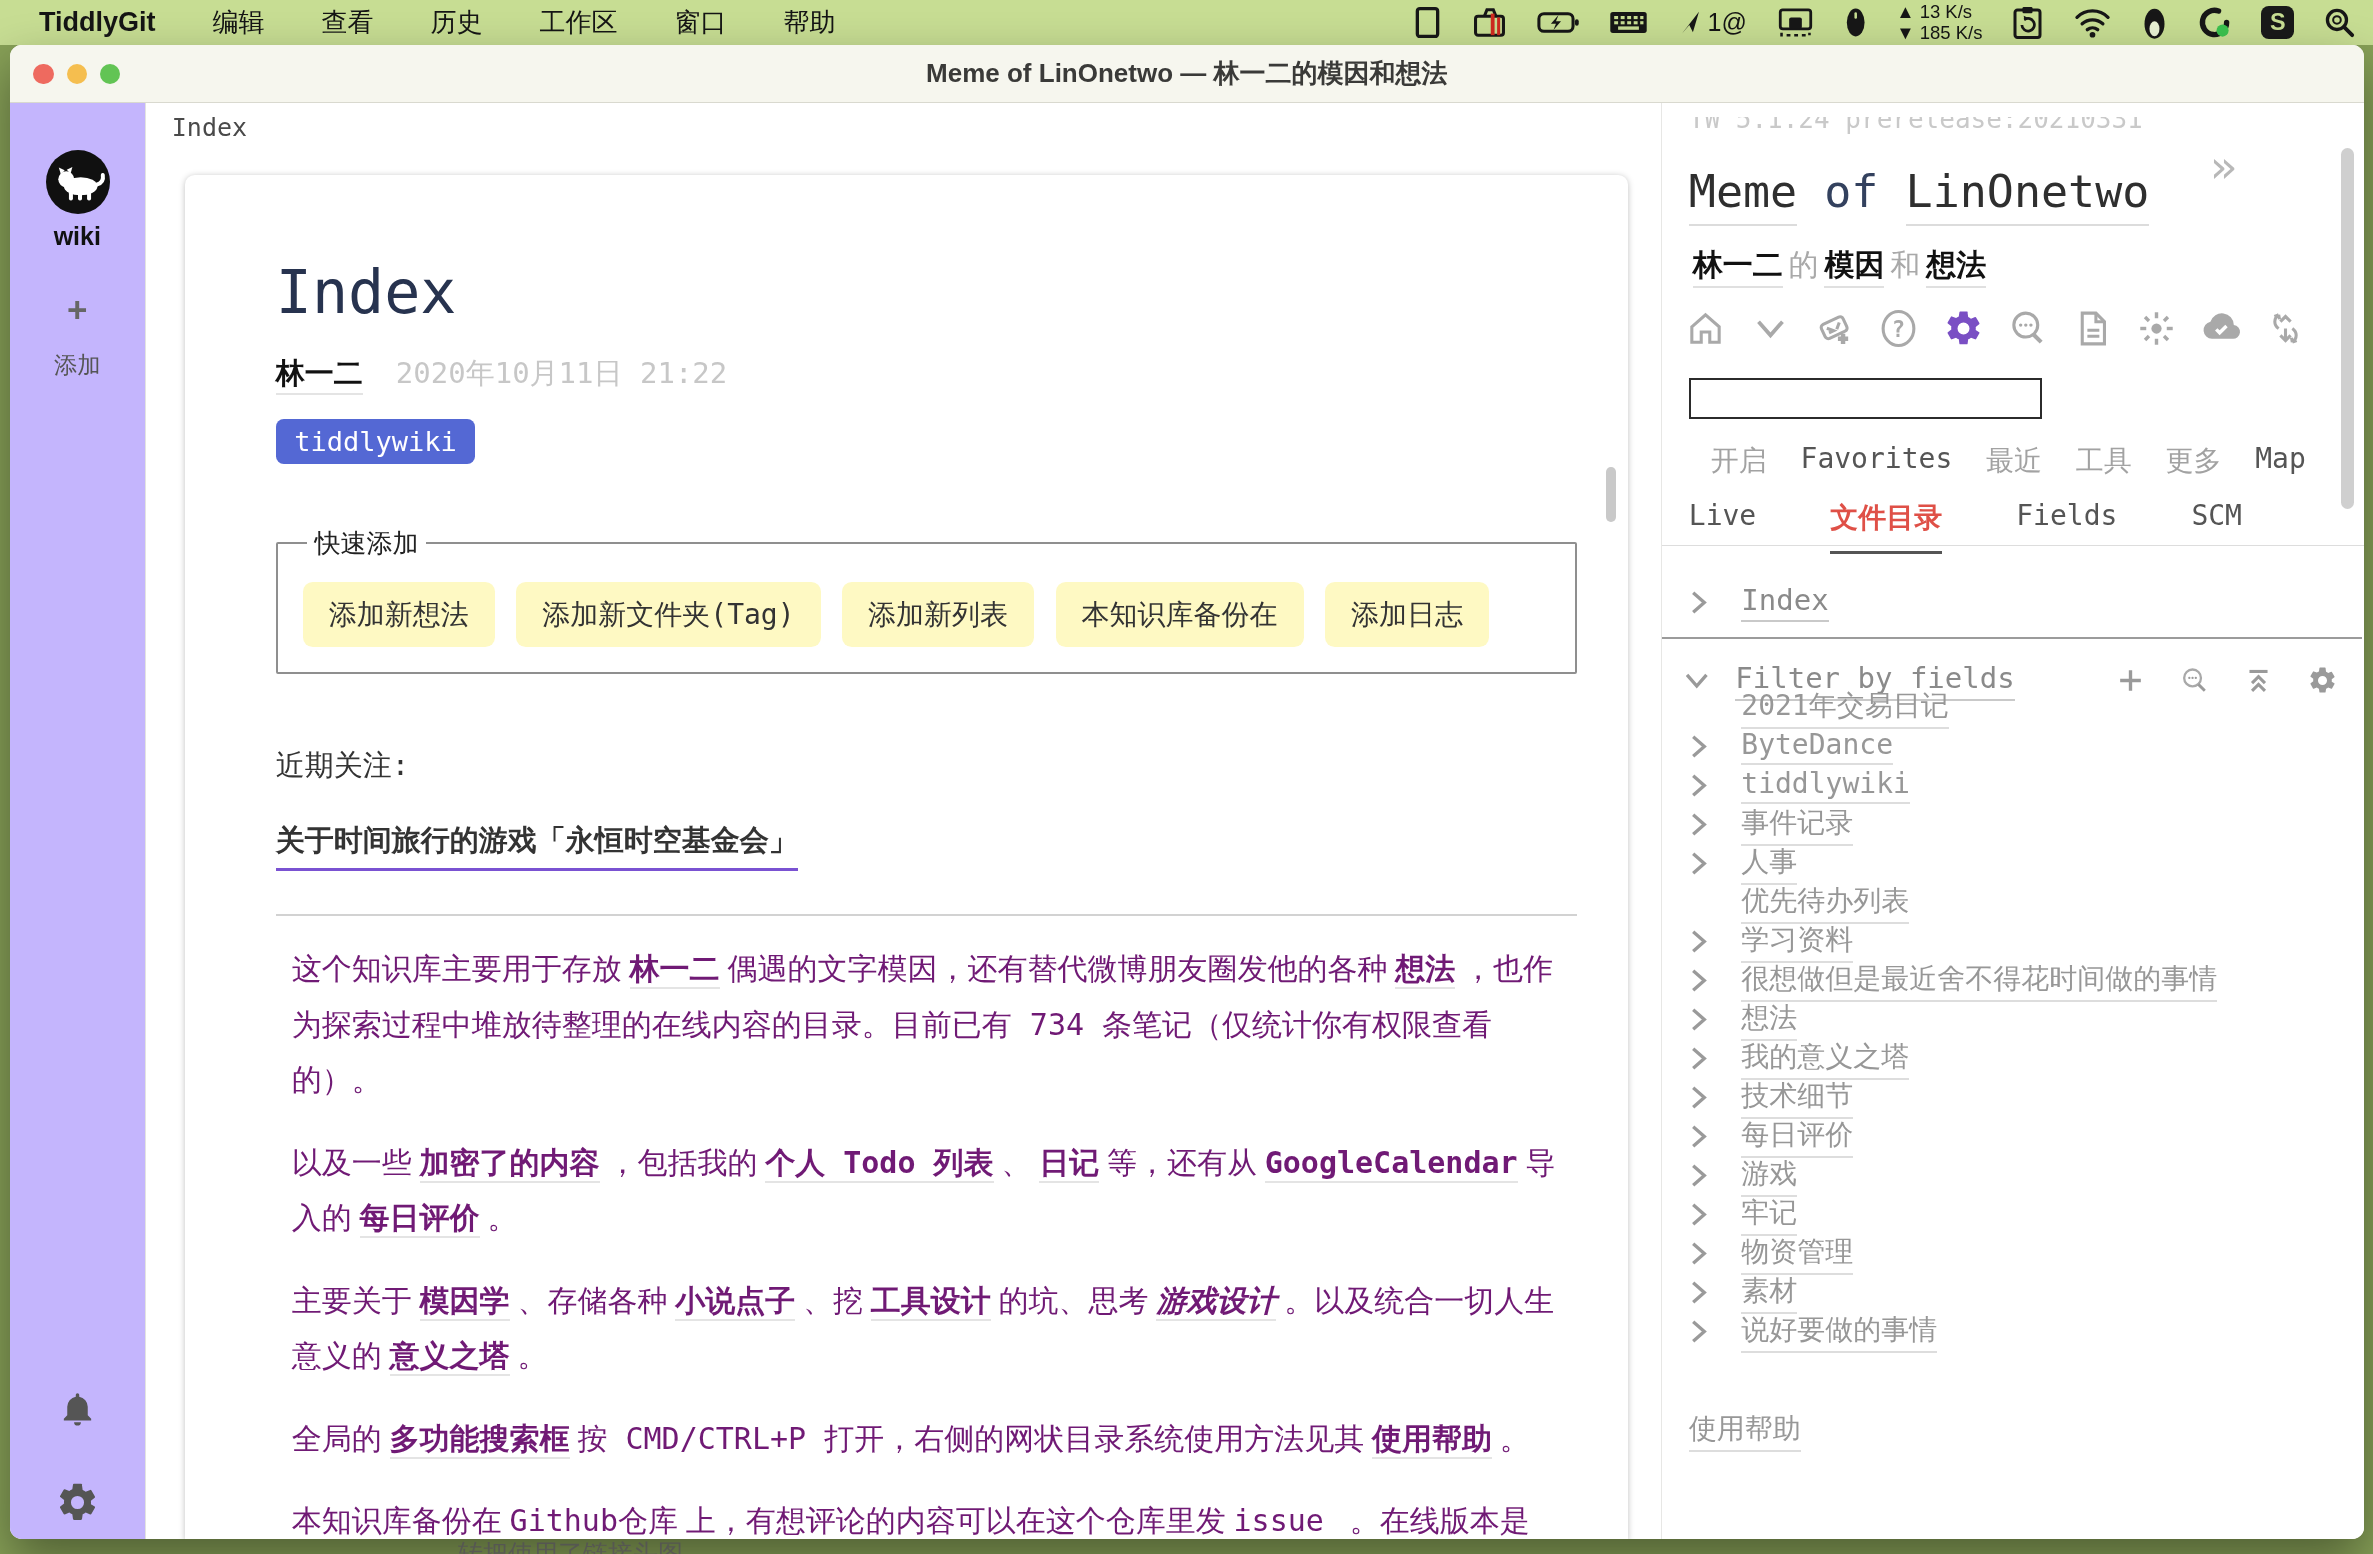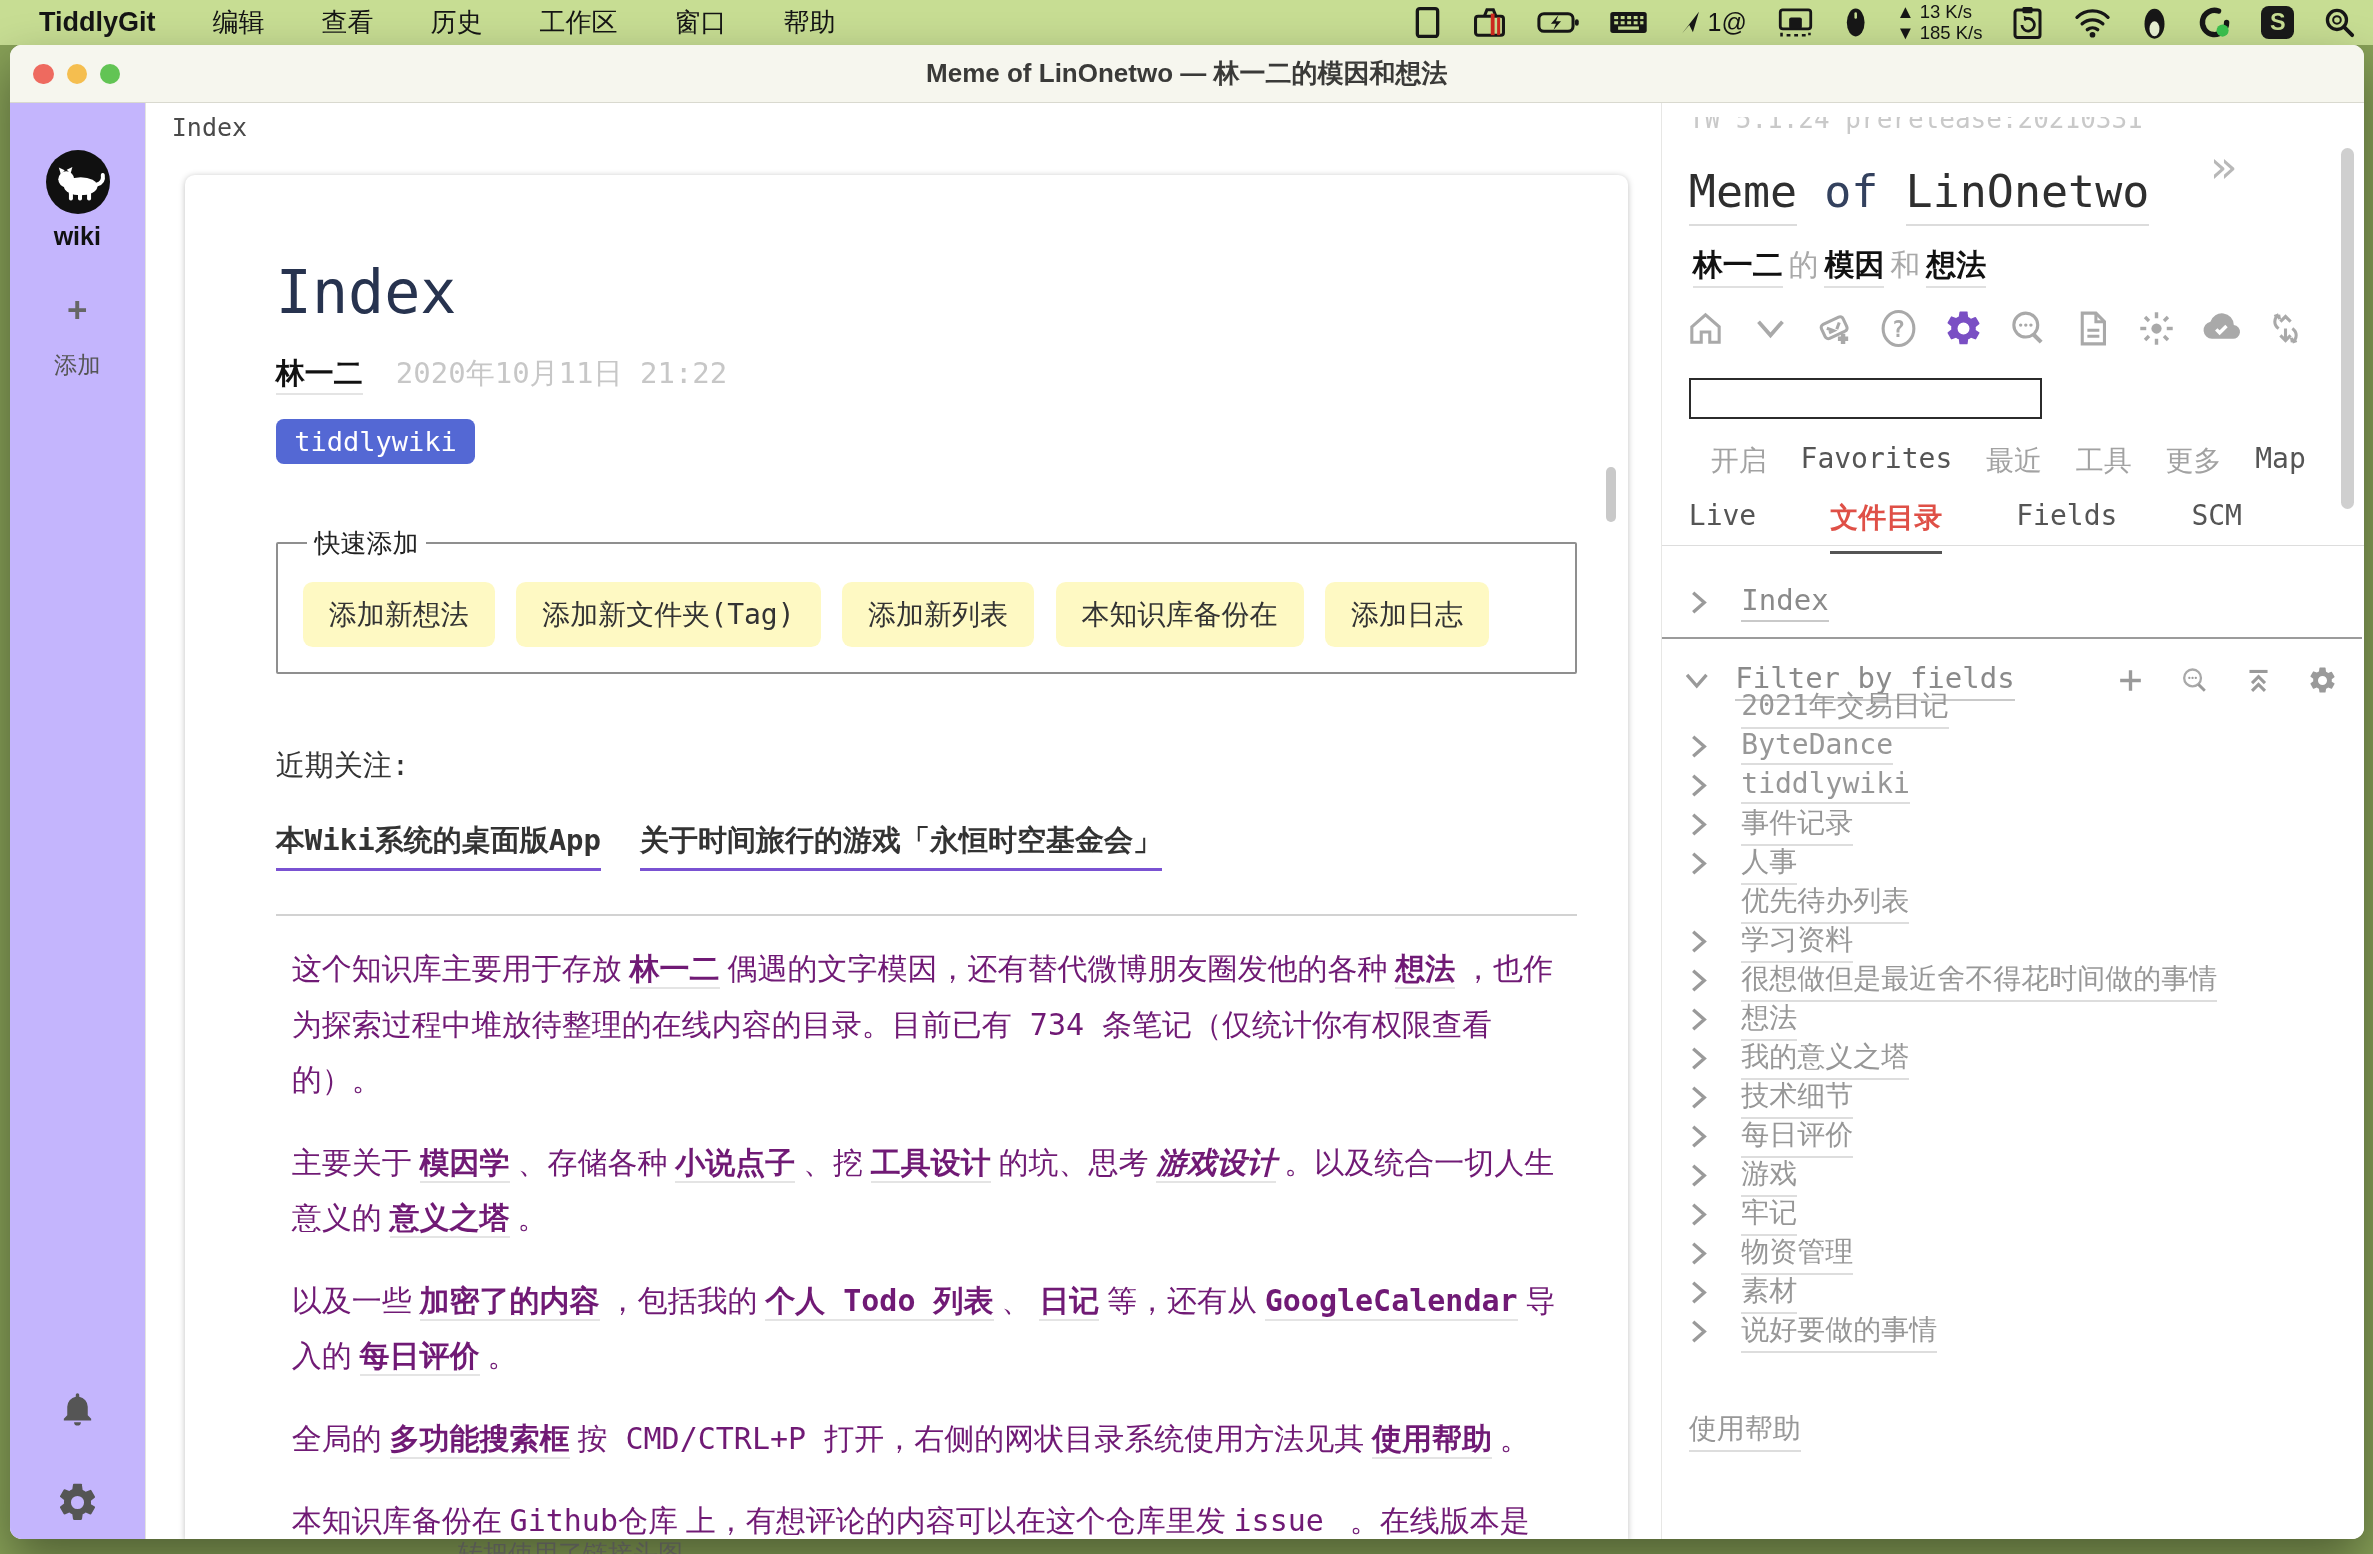--- a/index.html
+++ b/index.html
@@ -253,27 +253,26 @@
           </div>
           <fieldset class="quick">
             <legend>快速添加</legend>
             <div>
               
             <button class="qbtn">添加新想法</button><button class="qbtn">添加新文件夹(Tag)</button><button class="qbtn">添加新列表</button><button class="qbtn">本知识库备份在</button><button class="qbtn">添加日志</button></div>
           </fieldset>
           <p class="recent">近期关注:</p>
           <div class="linksrow">
 
-          <a class="rlink">本Wiki系统的桌面版App</a>
               <a class="rlink">关于时间旅行的游戏「永恒时空基金会」</a>
             </div>
           <hr class="h1">
           <p class="para"><span class="seg">这个知识库主要用于存放</span><span class="seg il">林一二</span><span class="seg">偶遇的文字模因，还有替代微博朋友圈发他的各种</span><span class="seg il">想法</span><span class="seg">，也作为探索过程中堆放待整理的在线内容的目录。目前已有 734 条笔记（仅统计你有权限查看的）。</span></p>
+          <p class="para"><span class="seg">以及一些</span><span class="seg il">加密了的内容</span><span class="seg">，包括我的</span><span class="seg il">个人 Todo 列表</span><span class="seg">、</span><span class="seg il">日记</span><span class="seg">等，还有从</span><span class="seg il">GoogleCalendar</span><span class="seg">导入的</span><span class="seg il">每日评价</span><span class="seg">。</span></p>
           <p class="para"><span class="seg">主要关于</span><span class="seg il">模因学</span><span class="seg">、存储各种</span><span class="seg il">小说点子</span><span class="seg">、挖</span><span class="seg il">工具设计</span><span class="seg">的坑、思考</span><span class="seg il it">游戏设计</span><span class="seg">。以及统合一切人生意义的</span><span class="seg il">意义之塔</span><span class="seg">。</span></p>
-          <p class="para"><span class="seg">以及一些</span><span class="seg il">加密了的内容</span><span class="seg">，包括我的</span><span class="seg il">个人 Todo 列表</span><span class="seg">、</span><span class="seg il">日记</span><span class="seg">等，还有从</span><span class="seg il">GoogleCalendar</span><span class="seg">导入的</span><span class="seg il">每日评价</span><span class="seg">。</span></p>
           <p class="para"><span class="seg">全局的</span><span class="seg il">多功能搜索框</span><span class="seg">按 CMD/CTRL+P 打开，右侧的网状目录系统使用方法见其</span><span class="seg il">使用帮助</span><span class="seg">。</span></p>
           <p class="para"><span class="seg">本知识库备份在</span><span class="seg el">Github仓库</span><span class="seg">上，有想评论的内容可以在这个仓库里发</span><span class="seg el">issue</span><span class="seg"> 。在线版本是</span><span class="seg el">onetwo.ren/wiki</span><span class="seg">。</span></p>
 
         </article>
         <div class="m-thumb"></div>
       </main>
 
       <section class="rpanel">
         <div class="rp-version">
           <span>TW 5.1.24 prerelease:20210331</span>

